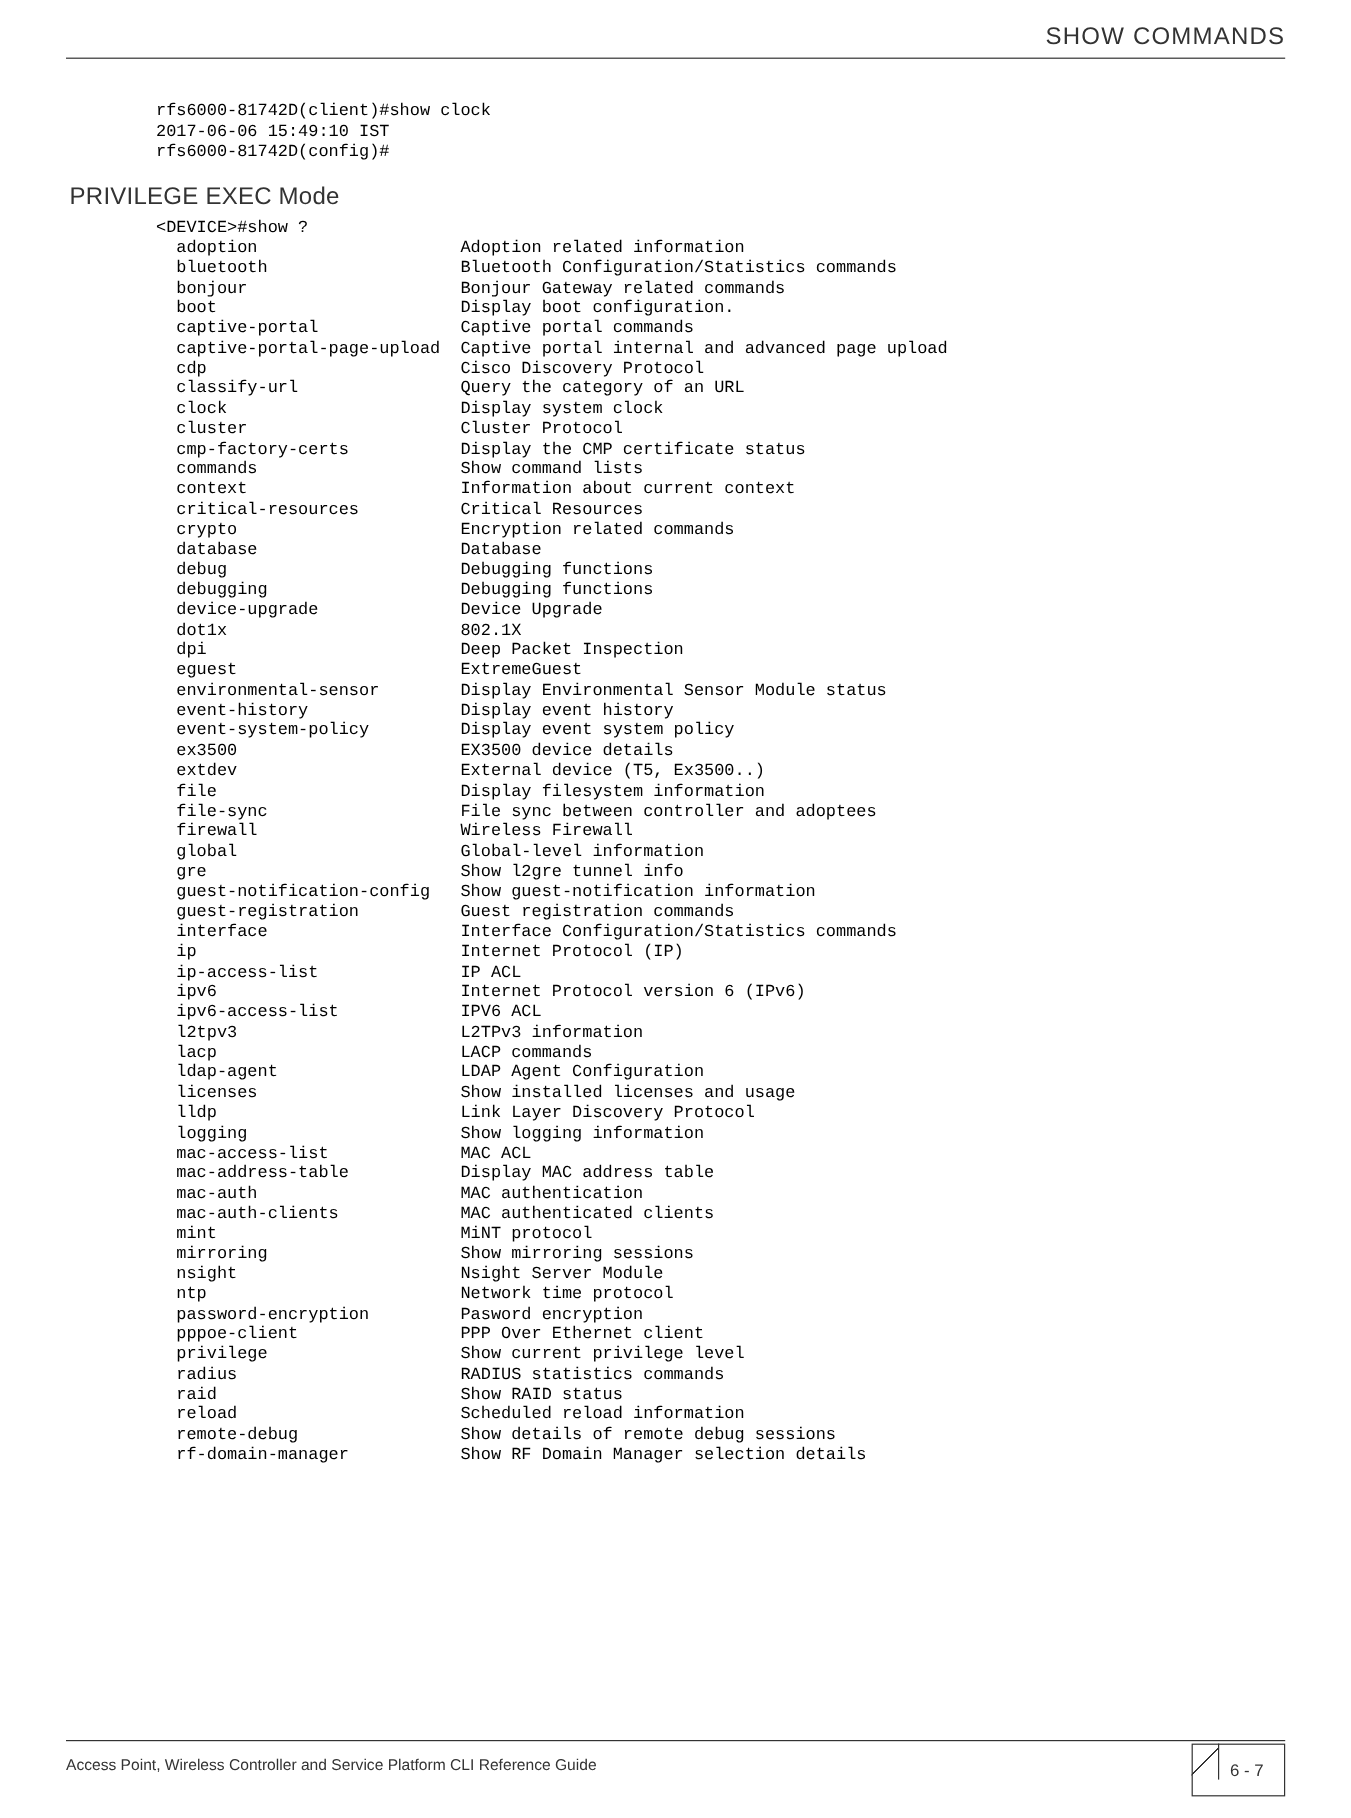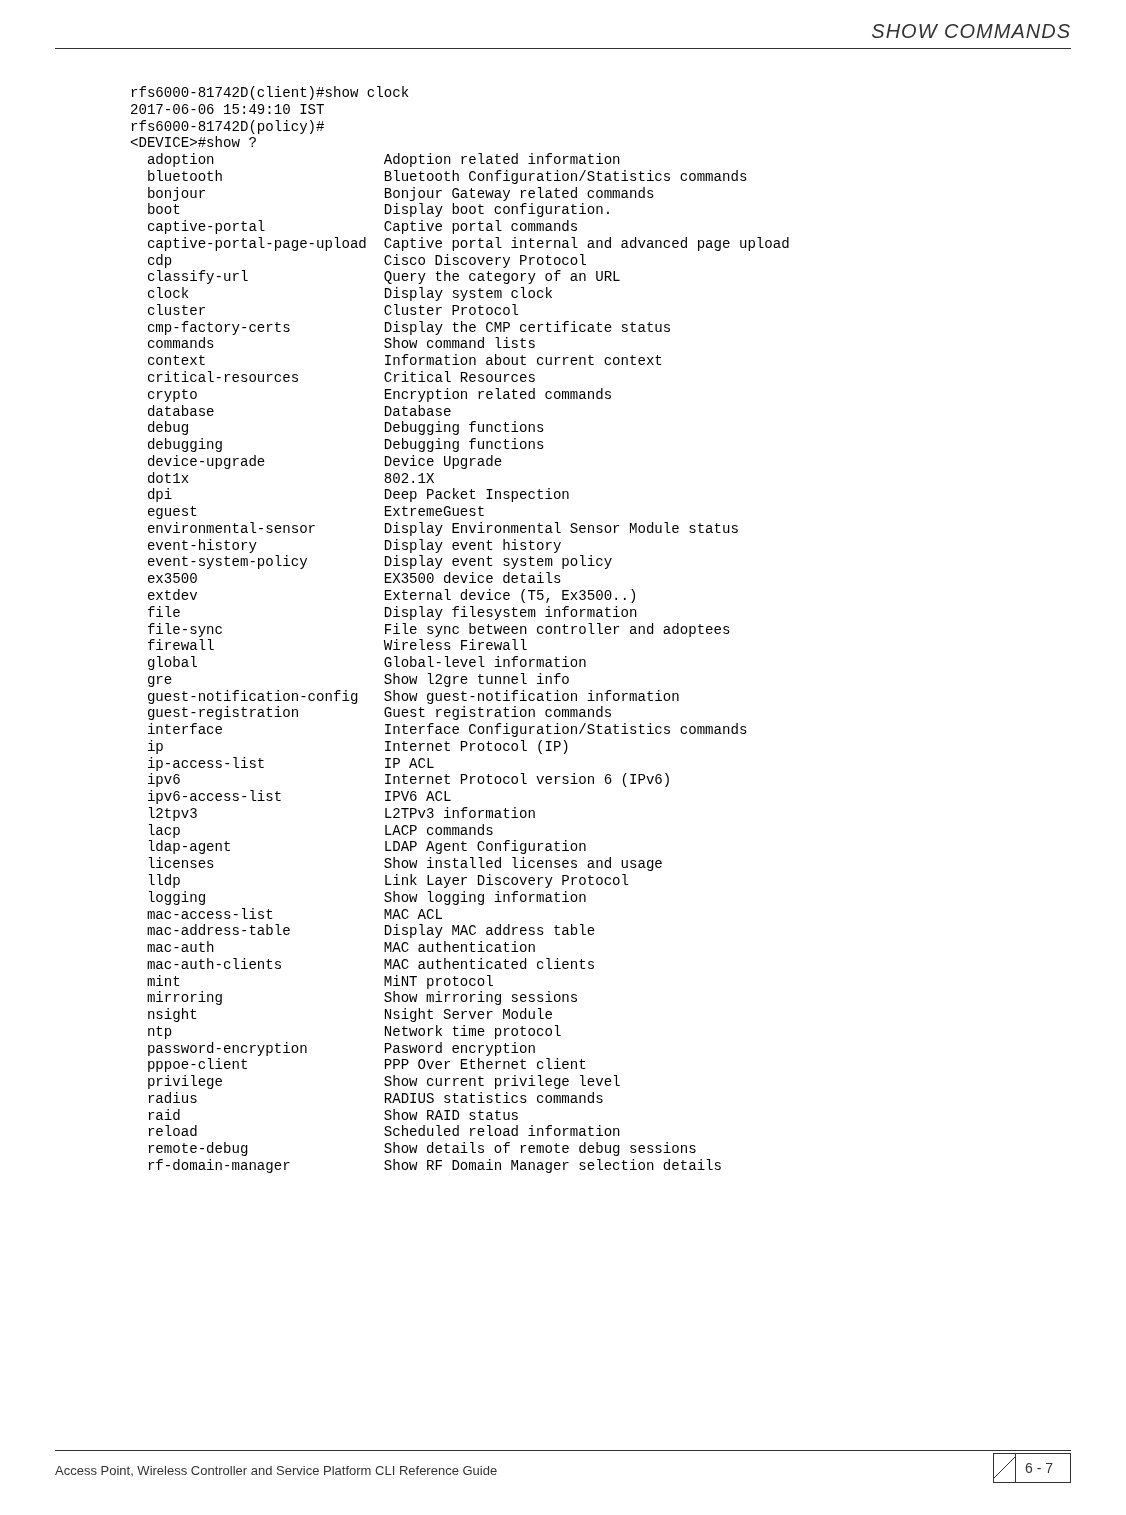--- a/index.html
+++ b/index.html
@@ -10,21 +10,20 @@
     font-family: Arial, Helvetica, sans-serif;
     position: relative;
   }
   .header-title {
     position: absolute;
     top: 20px;
     right: 55px;
     font-size: 20px;
     letter-spacing: 1px;
     color: #333;
-    font-style: italic;
   }
   .header-rule {
     position: absolute;
     top: 48px;
     left: 55px;
     right: 55px;
     border-top: 1px solid #333;
   }
   .content {
     position: absolute;
@@ -62,21 +61,21 @@
   .footer-text {
     font-size: 13px;
     color: #333;
     float: left;
     margin-top: 4px;
     text-align: center;
   }
   .page-badge {
     float: right;
     width: 78px;
-    height: 30px;
+    height: 44px;
     border: 1px solid #333;
     position: relative;
     display: flex;
     align-items: center;
     justify-content: center;
     font-size: 14px;
     color: #333;
     margin-top: -6px;
   }
   .page-badge::before {
@@ -95,22 +94,23 @@
 </style>
 </head>
 <body>
 
 <div class="header-title">SHOW COMMANDS</div>
 <div class="header-rule"></div>
 
 <div class="content">
   <div class="cli-block"><span>rfs6000-81742D(client)#show clock</span>
 <span>2017-06-06 15:49:10 IST</span>
-<span>rfs6000-81742D(policy)#</span></div>
+<span>rfs6000-81742D(config)#</span></div>
 
+  <div class="section-heading">PRIVILEGE EXEC Mode</div>
 
   <div class="cli-block"><span>&lt;DEVICE&gt;#show ?</span>
 <span id="cmd-lines">  adoption                    Adoption related information
   bluetooth                   Bluetooth Configuration/Statistics commands
   bonjour                     Bonjour Gateway related commands
   boot                        Display boot configuration.
   captive-portal              Captive portal commands
   captive-portal-page-upload  Captive portal internal and advanced page upload
   cdp                         Cisco Discovery Protocol
   classify-url                Query the category of an URL

